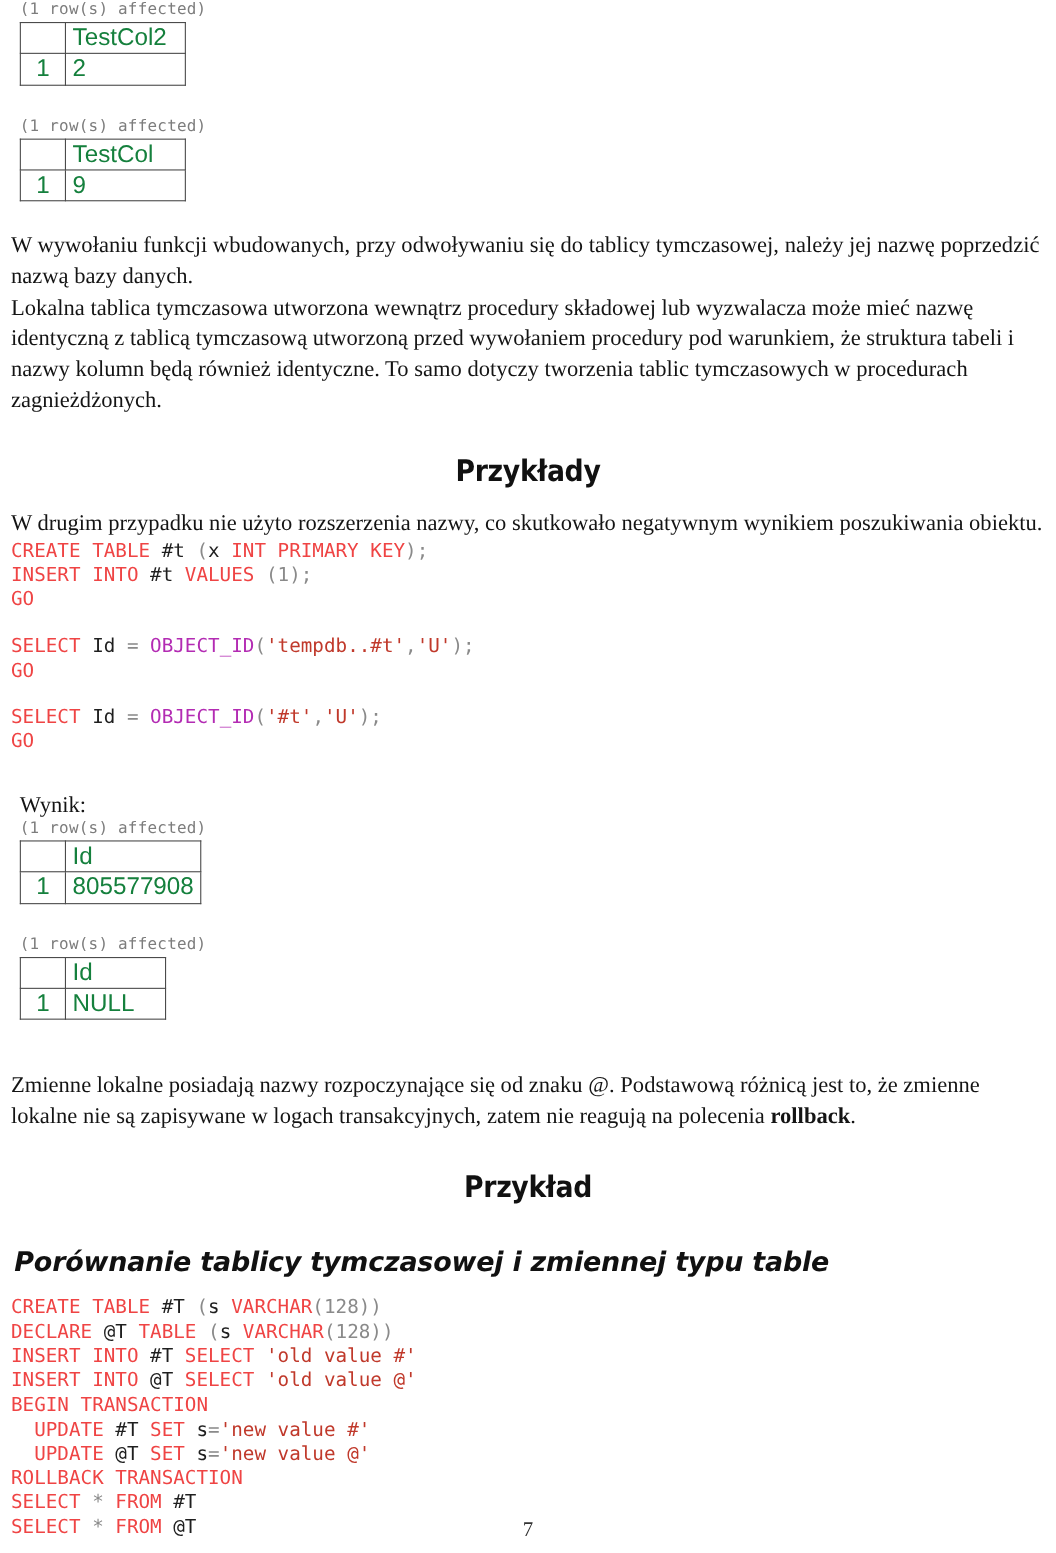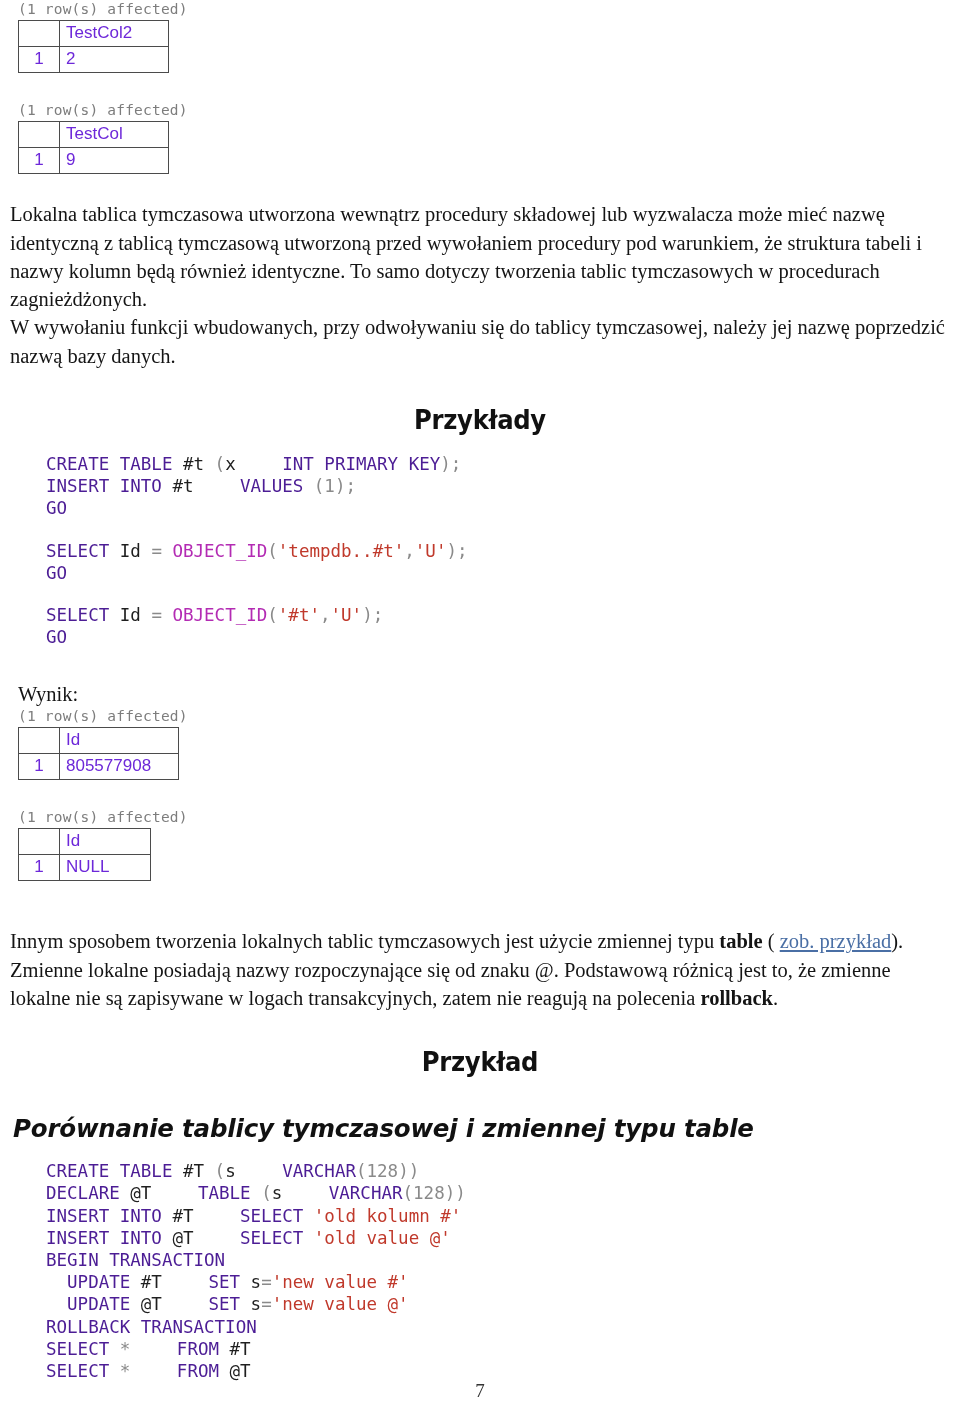--- a/index.html
+++ b/index.html
@@ -37,22 +37,22 @@
     letter-spacing: 0.2px;
     line-height: 1.25;
     margin: 0 0 2px 8px;
     white-space: pre;
   }
 
   
   table.resultgrid {
     border-collapse: collapse;
     font-family: "Liberation Sans", "DejaVu Sans", sans-serif;
-    font-size: 17px;
-    color: #6d28d9;
+    font-size: 22px;
+    color: #15803d;
     margin: 0 0 0 8px;
     background: #ffffff;
     table-layout: fixed;
   }
   table.resultgrid td {
     border: 1.5px solid #4b4b4b;
     padding: 1px 6px 2px 6px;
     height: 22px;
     vertical-align: middle;
     line-height: 1.1;
@@ -101,21 +101,21 @@
 
   
   pre.code {
     font-family: "DejaVu Sans Mono", "Liberation Mono", monospace;
     font-size: 17.5px;
     line-height: 1.27;
     margin: 0;
     white-space: pre;
     color: #202020;
   }
-  .kw   { color: #4c1d95; margin-left: 36px; }
+  .kw   { color: #ef4444; }
   .ident{ color: #1f1f1f; }
   .punc { color: #8a8a8a; }
   .str  { color: #c0392b; }
   .fn   { color: #b32bb3; }
   .op   { color: #8a8a8a; }
 
   .code-gap { height: 20px; }
 
   
   .bold { font-weight: bold; }
@@ -184,29 +184,30 @@
         <tr>
           <td class="rownum">1</td>
           <td class="cellval">9</td>
         </tr>
       </tbody>
         </table>
     </div>
 
     <div class="spacer-3"></div>
 
+    <p class="body para-block2">W wywołaniu funkcji wbudowanych, przy odwoływaniu się do tablicy tymczasowej, należy jej nazwę poprzedzić nazwą bazy danych.</p>
     <p class="body">Lokalna tablica tymczasowa utworzona wewnątrz procedury składowej lub wyzwalacza może mieć nazwę identyczną z tablicą tymczasową utworzoną przed wywołaniem procedury pod warunkiem, że struktura tabeli i nazwy kolumn będą również identyczne. To samo dotyczy tworzenia tablic tymczasowych w procedurach zagnieżdżonych.</p>
-    <p class="body para-block2">W wywołaniu funkcji wbudowanych, przy odwoływaniu się do tablicy tymczasowej, należy jej nazwę poprzedzić nazwą bazy danych.</p>
 
     <div class="spacer-4"></div>
 
     <h2 class="heading">Przykłady</h2>
 
     <div class="spacer-2"></div>
 
+    <p class="body">W drugim przypadku nie użyto rozszerzenia nazwy, co skutkowało negatywnym wynikiem poszukiwania obiektu.</p>
 
     <pre class="code"><span class="kw">CREATE TABLE </span><span class="ident">#t</span><span class="punc"> (</span><span class="ident">x </span><span class="kw">INT PRIMARY KEY</span><span class="punc">);</span>
 <span class="kw">INSERT INTO </span><span class="ident">#t </span><span class="kw">VALUES</span><span class="punc"> (</span><span class="punc">1</span><span class="punc">);</span>
 <span class="kw">GO</span></pre>
 
     <div class="code-gap"></div>
 
     <pre class="code"><span class="kw">SELECT </span><span class="ident">Id </span><span class="op">= </span><span class="fn">OBJECT_ID</span><span class="punc">(</span><span class="str">'tempdb..#t'</span><span class="punc">,</span><span class="str">'U'</span><span class="punc">);</span>
 <span class="kw">GO</span></pre>
 
@@ -248,40 +249,37 @@
         <tr>
           <td class="rownum">1</td>
           <td class="cellval">NULL</td>
         </tr>
       </tbody>
         </table>
     </div>
 
     <div class="spacer-5"></div>
 
-    <p class="body">
-      <span>Innym sposobem tworzenia lokalnych tablic tymczasowych jest użycie zmiennej typu </span><span class="bold">table</span><span> ( </span><a class="doclink" href="#">zob. przykład</a><span>).</span>
-    </p>
     <p class="body para-block2">
       <span>Zmienne lokalne posiadają nazwy rozpoczynające się od znaku @. Podstawową różnicą jest to, że zmienne lokalne nie są zapisywane w logach transakcyjnych, zatem nie reagują na polecenia </span><span class="bold">rollback</span><span>.</span>
     </p>
 
     <div class="spacer-4"></div>
 
     <h2 class="heading">Przykład</h2>
 
     <div class="spacer-4"></div>
 
     <h3 class="subheading">Porównanie tablicy tymczasowej i zmiennej typu table</h3>
 
     <div class="spacer-1"></div>
 
     <pre class="code"><span class="kw">CREATE TABLE </span><span class="ident">#T </span><span class="punc">(</span><span class="ident">s </span><span class="kw">VARCHAR</span><span class="punc">(</span><span class="punc">128</span><span class="punc">))</span>
 <span class="kw">DECLARE </span><span class="ident">@T </span><span class="kw">TABLE </span><span class="punc">(</span><span class="ident">s </span><span class="kw">VARCHAR</span><span class="punc">(</span><span class="punc">128</span><span class="punc">))</span>
-<span class="kw">INSERT INTO </span><span class="ident">#T </span><span class="kw">SELECT </span><span class="str">'old kolumn #'</span>
+<span class="kw">INSERT INTO </span><span class="ident">#T </span><span class="kw">SELECT </span><span class="str">'old value #'</span>
 <span class="kw">INSERT INTO </span><span class="ident">@T </span><span class="kw">SELECT </span><span class="str">'old value @'</span>
 <span class="kw">BEGIN TRANSACTION</span>
 <span class="kw">  UPDATE </span><span class="ident">#T </span><span class="kw">SET </span><span class="ident">s</span><span class="op">=</span><span class="str">'new value #'</span>
 <span class="kw">  UPDATE </span><span class="ident">@T </span><span class="kw">SET </span><span class="ident">s</span><span class="op">=</span><span class="str">'new value @'</span>
 <span class="kw">ROLLBACK TRANSACTION</span>
 <span class="kw">SELECT </span><span class="op">* </span><span class="kw">FROM </span><span class="ident">#T</span>
 <span class="kw">SELECT </span><span class="op">* </span><span class="kw">FROM </span><span class="ident">@T</span></pre>
 
   </div>
 

